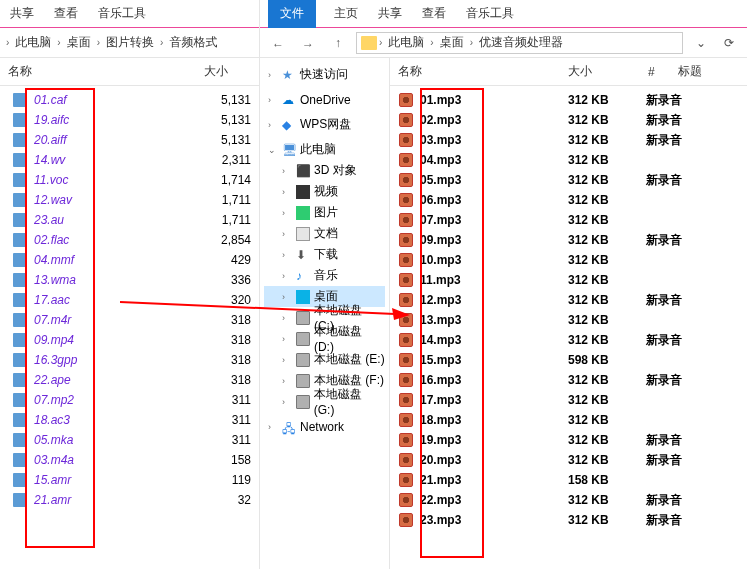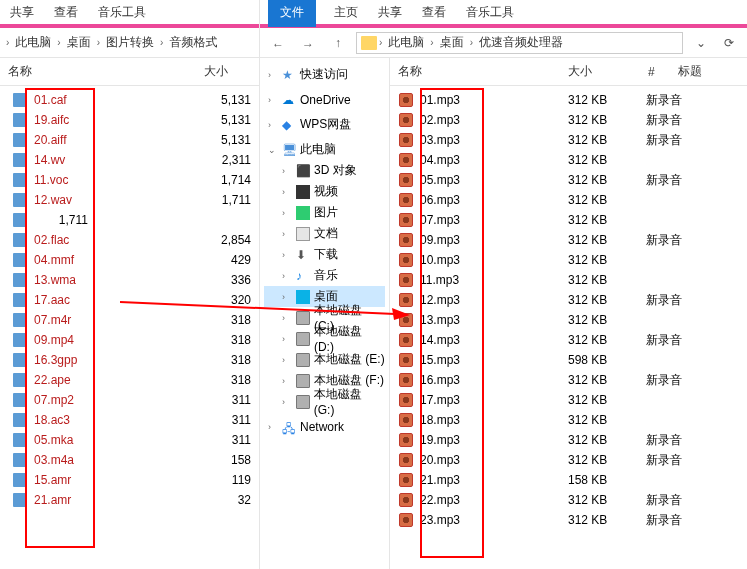--- a/index.html
+++ b/index.html
@@ -1,54 +1,54 @@
 <!DOCTYPE html>
 <html><head>
 <meta charset="utf-8">
 <style>
 * { margin: 0; padding: 0; box-sizing: border-box; font-family: "Microsoft YaHei", "Segoe UI", sans-serif; font-size: 12px; }
 body { background: #fff; width: 747px; height: 569px; overflow: hidden; position: relative; }
 
 .window-left { position: absolute; left: 0; top: 0; width: 260px; height: 100%; background: #fff; border-right: 1px solid #e5e5e5; }
 .window-right { position: absolute; left: 260px; top: 0; right: 0; height: 100%; background: #fff; }
 
-.tabs { display: flex; height: 28px; align-items: center; border-bottom: 4px solid #ec4899; padding-left: 8px; gap: 16px; }
+.tabs { display: flex; height: 28px; align-items: center; border-bottom: 1px solid #ec4899; padding-left: 8px; gap: 16px; }
 .tab { padding: 4px 2px; color: #333; cursor: default; }
 .tab.active { background: #1976d2; color: #fff; padding: 6px 12px; }
 
 .breadcrumb { display: flex; align-items: center; height: 30px; padding: 0 6px; border-bottom: 1px solid #e5e5e5; gap: 2px; }
 .crumb { padding: 2px 4px; color: #333; }
 .crumb-sep { color: #666; font-size: 10px; }
 .nav-btn { width: 24px; height: 24px; display: inline-flex; align-items: center; justify-content: center; color: #555; }
 
 .columns-header { display: flex; height: 28px; align-items: center; border-bottom: 1px solid #e5e5e5; padding: 0 8px; }
 .col-name { flex: 0 0 160px; color: #333; }
 .col-size { flex: 0 0 60px; text-align: right; color: #333; }
 
 .file-list { padding: 4px 8px 4px 12px; }
 .file-row { display: flex; align-items: center; height: 20px; }
 .file-icon { width: 16px; height: 16px; display: inline-flex; align-items: center; justify-content: center; margin-right: 6px; }
-.file-name { flex: 1; color: #b91c1c; }
+.file-name { flex: 1; color: #6d28d9; font-style: italic; }
 .file-size { flex: 0 0 54px; text-align: right; color: #000; }
 
 .right-body { display: flex; height: calc(100% - 58px); }
 .tree-panel { width: 130px; border-right: 1px solid #e5e5e5; padding: 6px 4px; overflow: hidden; }
 .tree-item { display: flex; align-items: center; height: 21px; padding-left: 4px; gap: 4px; }
 .tree-item.selected { background: #cce8ff; }
 .tree-group { margin-top: 4px; }
 .tree-indent { padding-left: 18px; }
 .tree-chevron { width: 10px; display: inline-block; color: #666; font-size: 9px; }
 
 .content-panel { flex: 1; }
 .content-header { display: flex; height: 28px; align-items: center; border-bottom: 1px solid #e5e5e5; padding: 0 8px; }
 .c-name { flex: 0 0 170px; color: #333; }
 .c-size { flex: 0 0 80px; text-align: left; color: #333; }
 .c-idx { flex: 0 0 30px; color: #333; }
 .c-title { flex: 1; color: #333; }
-.content-list { padding: 4px 0 4px 8px; }
+.content-list { padding: 4px 0 4px 8px; font-weight: bold; }
 .content-row { display: flex; align-items: center; height: 20px; }
 .c-file-icon { width: 16px; height: 16px; margin-right: 6px; display: inline-flex; align-items: center; justify-content: center; }
 .c-file-name { flex: 0 0 148px; color: #000; }
 .c-file-size { flex: 0 0 78px; text-align: left; color: #000; }
 .c-file-title { flex: 1; color: #000; }
 
 .red-box-left { position: absolute; left: 25px; top: 88px; width: 70px; height: 460px; border: 2px solid #ff0000; pointer-events: none; }
 .red-box-right { position: absolute; left: 420px; top: 88px; width: 64px; height: 470px; border: 2px solid #ff0000; pointer-events: none; }
 
 .arrow { position: absolute; left: 120px; top: 300px; width: 290px; height: 20px; pointer-events: none; }
@@ -138,20 +138,21 @@
         <span class="file-icon">
           <span class="icon-media"></span>
         </span>
     <span class="file-name">12.wav</span>
     <span class="file-size">1,711</span>
       </div>
       <div class="file-row">
         <span class="file-icon">
           <span class="icon-media"></span>
         </span>
+    <span class="file-name">23.au</span>
     <span class="file-size">1,711</span>
       </div>
       <div class="file-row">
         <span class="file-icon">
           <span class="icon-media"></span>
         </span>
     <span class="file-name">02.flac</span>
     <span class="file-size">2,854</span>
       </div>
       <div class="file-row">

